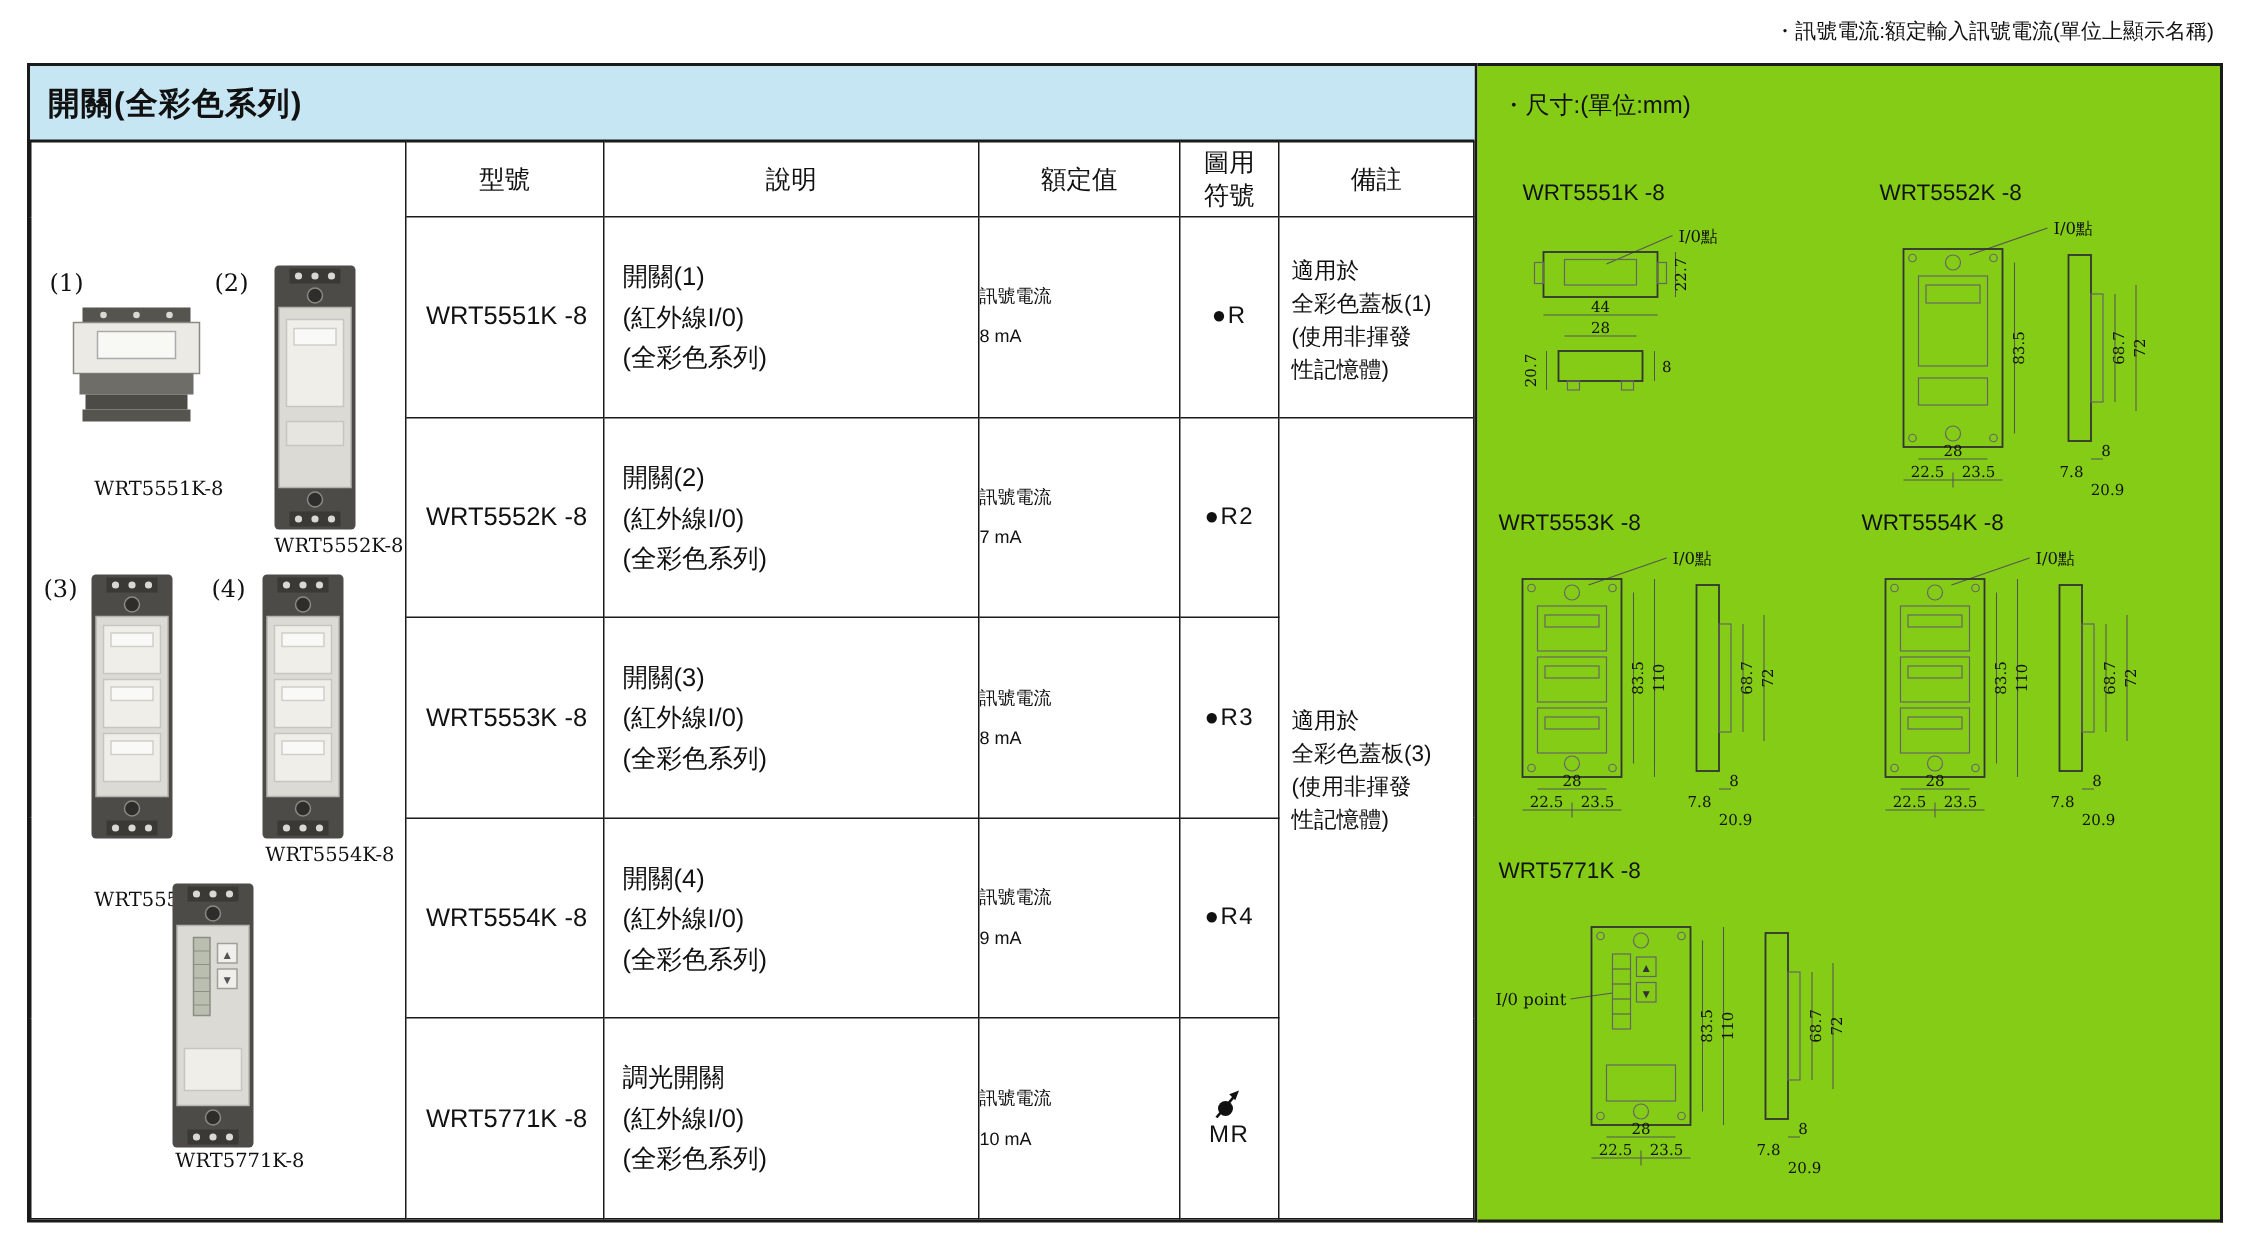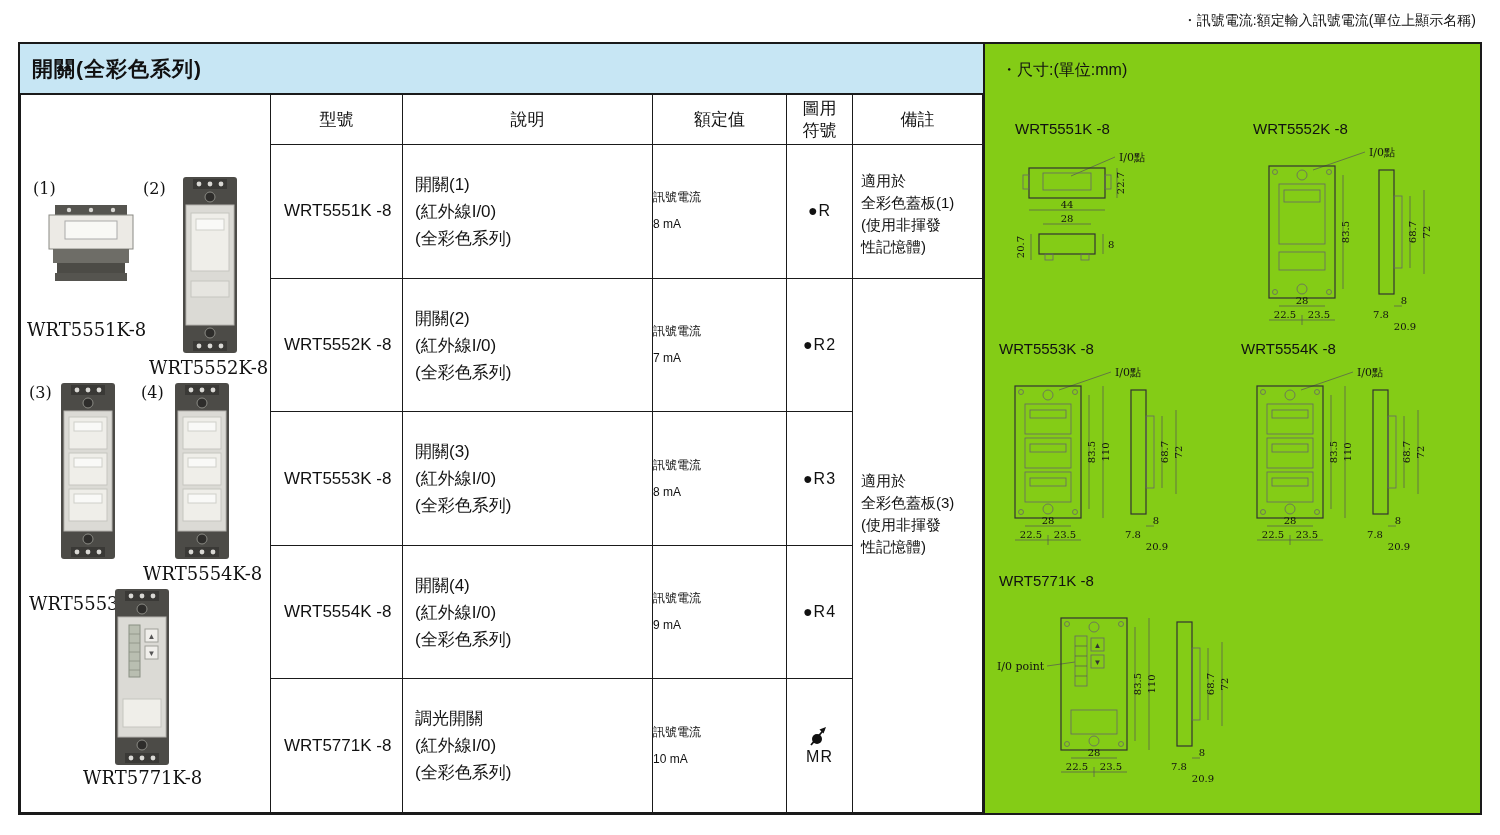--- a/index.html
+++ b/index.html
@@ -22,21 +22,21 @@
   .cell-desc { padding-left:12px;margin-left:10px; }
   .cell-desc div { font-size:17px; line-height:27px; }
   .cell-rated { padding-left:0; font-size:12px; line-height:27px; }
   .cell-symbol { text-align:center; font-size:16px; letter-spacing:1px; white-space:nowrap; }
   .cell-note { font-size:15px; line-height:22px; padding:6px 4px 0 8px; vertical-align:top; }
   .cell-note-merged { font-size:15px; line-height:22px; vertical-align:bottom; padding:0 4px 62px 8px; }
   .sym-wrap { display:inline-flex; align-items:center; gap:2px;flex-direction:column; }
 
   .images-cell { position:relative; vertical-align:top; overflow:hidden; }
   .fig-label { position:absolute; font-family:"DejaVu Serif",serif; font-size:16px; }
-  .fig-caption { position:absolute; font-family:"DejaVu Serif",serif; font-size:18px; text-align:left; }
+  .fig-caption { position:absolute; font-family:"DejaVu Serif",serif; font-size:13px; text-align:right; }
   .fig-svg { position:absolute; }
 
   
   .right-panel { flex:1; height:100%; border:2px solid #1a1a1a; border-left:none; position:relative; background:#84cc16; }
   .dims-title { position:absolute; left:16px; top:16px; font-size:16px; }
   .dim-block { position:absolute; }
   .dim-block-title { font-size:15px; margin-bottom:3px; }
   .color-lines div { font-size:15px; font-weight:bold; line-height:24px; }
 
   

